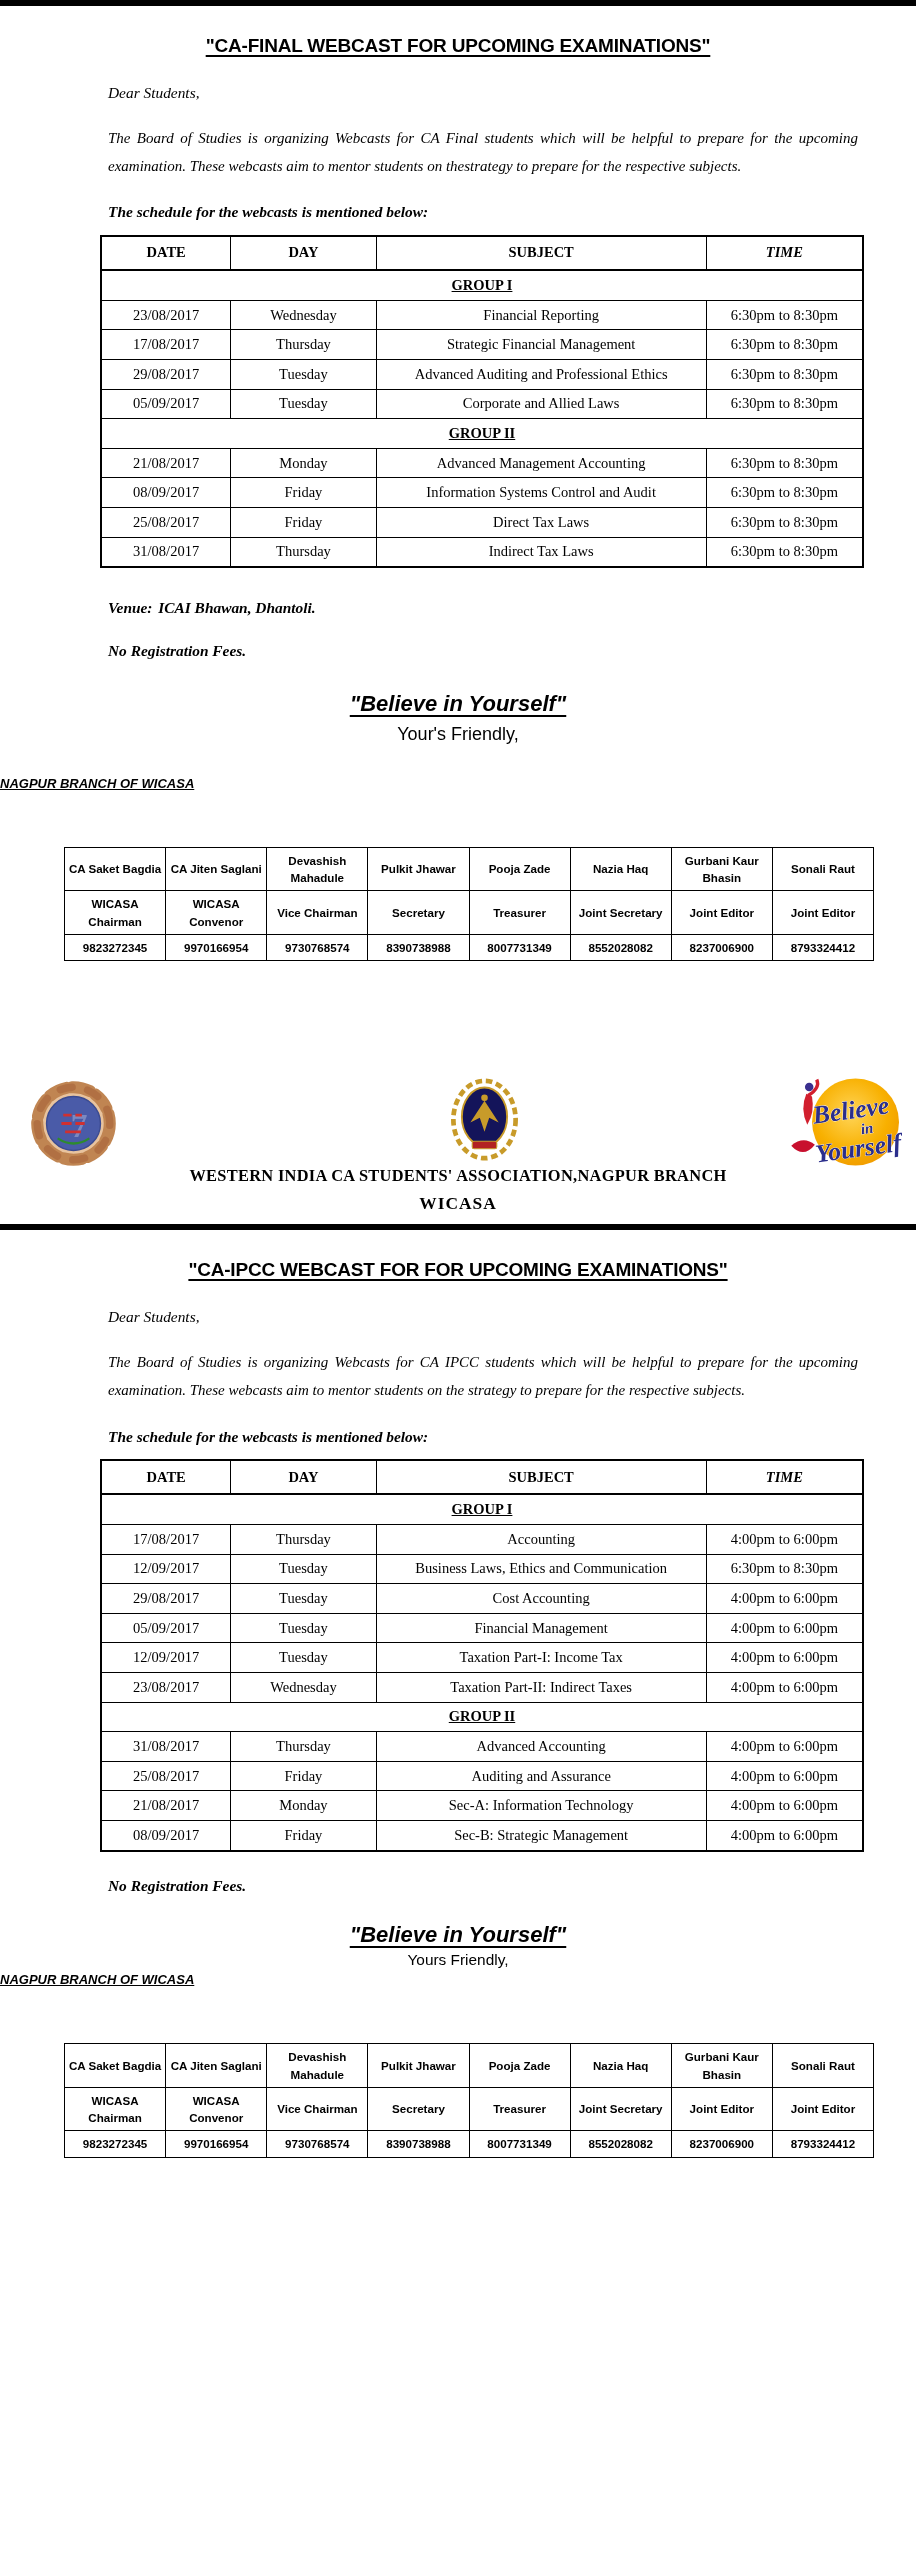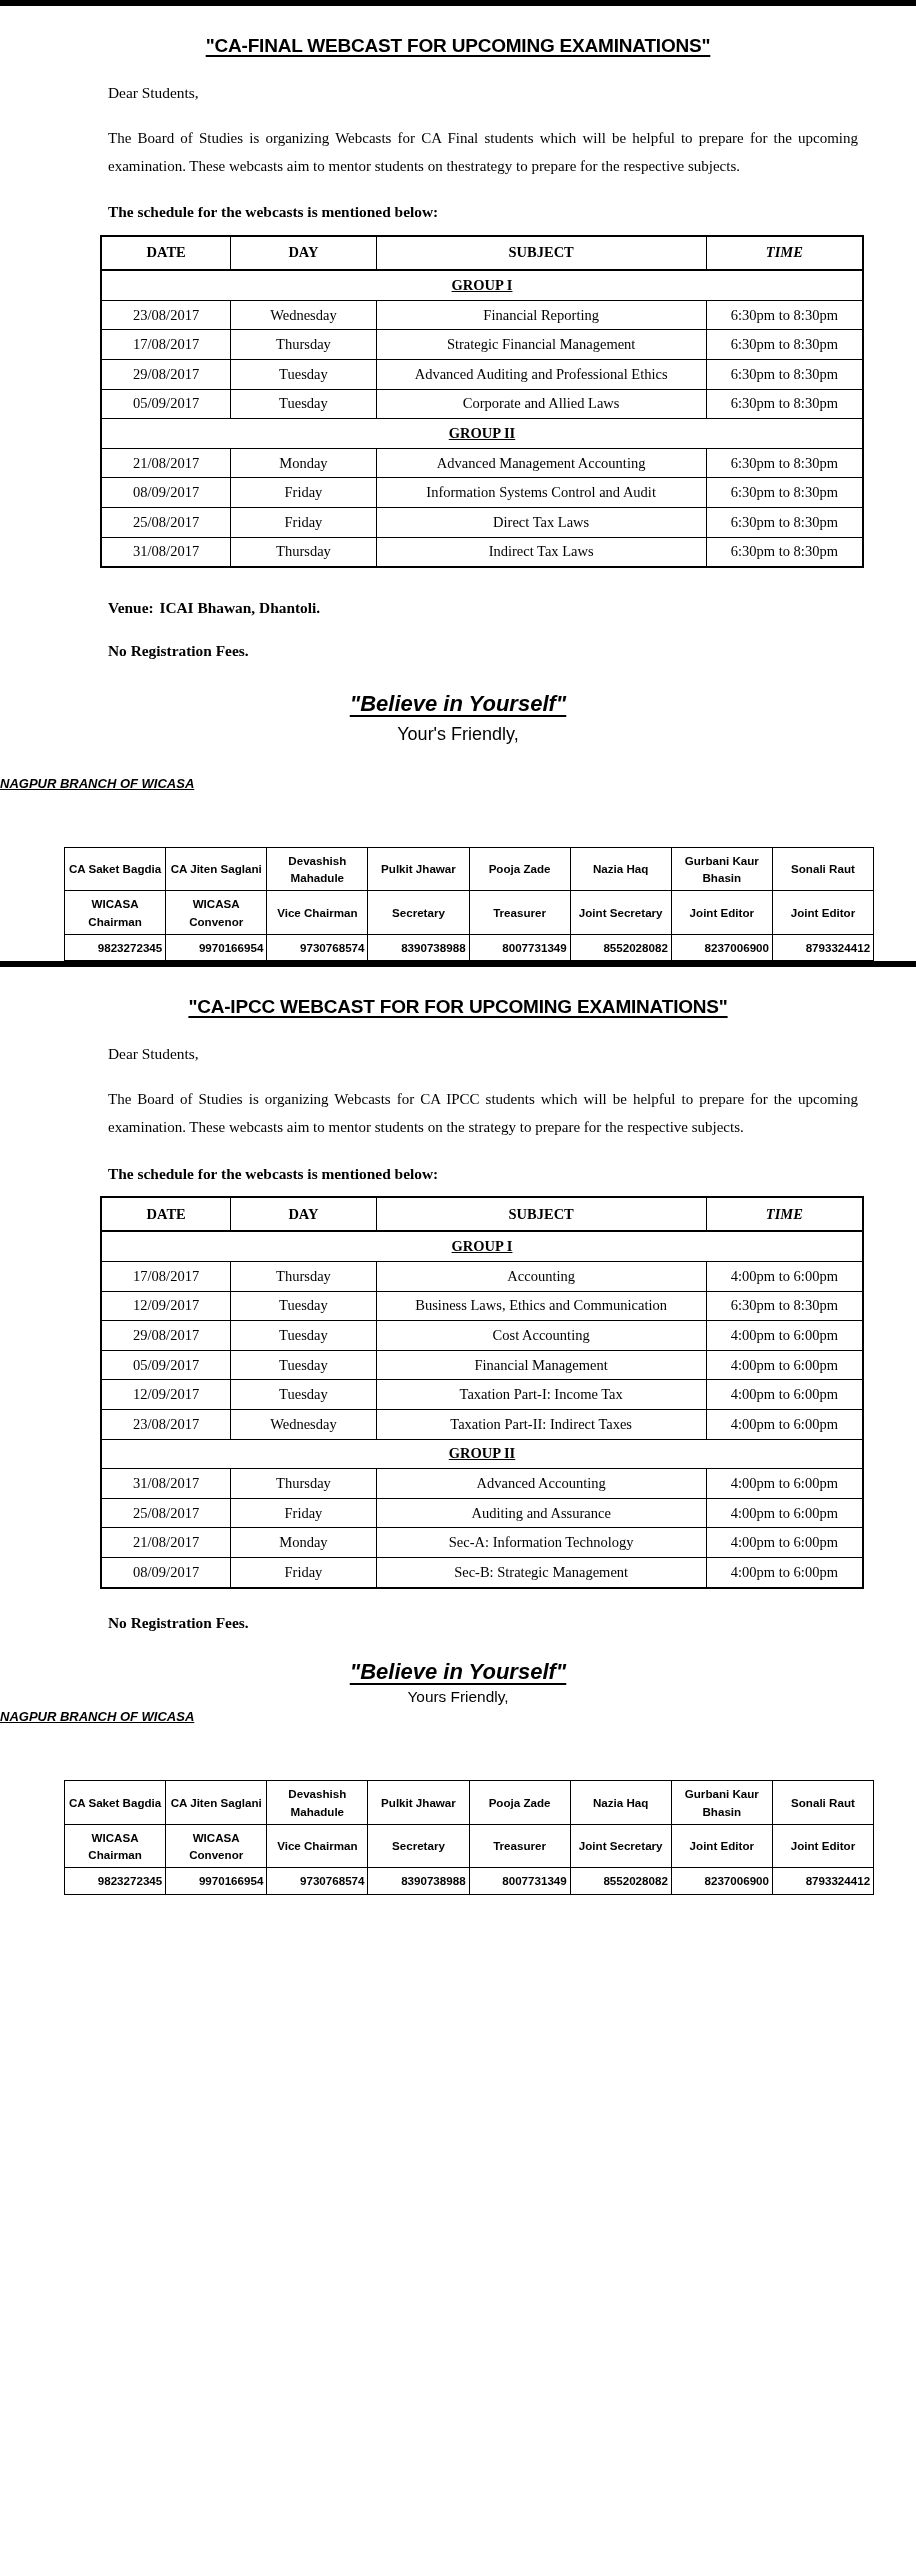--- a/index.html
+++ b/index.html
@@ -37,21 +37,21 @@
   .divider { height:5.8px; background:#000; width:916px; }
 
   
   .title {
     text-align:center; margin:29px 0 0 0;
     font-family:"Liberation Sans", sans-serif;
     font-weight:bold; font-size:19px; letter-spacing:-0.2px;
   }
   .title span { text-decoration:underline; text-decoration-thickness:1.9px; text-underline-offset:2.9px; }
 
-  .content { margin:0 58px 0 108px; }
+  .content { margin:0 58px 0 108px;font-style:italic; }
   .greet   { font-size:15.4px; margin:27px 0 0 0; }
   .bodytext{ font-size:15px; margin:23px 0 0 0; text-align:justify; line-height:1.85; }
   .intro   { font-size:15.4px; font-weight:bold; margin:23px 0 0 0; }
 
   table.sched {
     border-collapse:collapse; table-layout:fixed;
     width:764px; margin:13.5px 0 0 100px;
     border:2.4px solid #000;
   }
   table.sched th, table.sched td {
@@ -97,21 +97,21 @@
     font-family:"Liberation Sans", sans-serif;
     padding-left:45px;
   }
   .contacts2 { margin-top:50px; }
   table.contacts td {
     border:1.5px solid #000; text-align:center;
     font-weight:bold; font-size:11.6px; padding:3.9px 2.9px; line-height:1.5;
   }
   table.contacts td.cname  { height:42px; }
   table.contacts td.crole  { height:42px; font-weight:bold; }
-  table.contacts td.cphone { height:25px;text-align:right; }
+  table.contacts td.cphone { height:25px; }
 </style>
 </head>
 <body>
 
 <svg width="0" height="0" style="position:absolute" aria-hidden="true">
   <defs>
     <radialGradient id="believe-grad" cx="45%" cy="40%" r="65%">
       <stop offset="0%" stop-color="#FFD558"></stop>
       <stop offset="65%" stop-color="#F8B000"></stop>
       <stop offset="100%" stop-color="#F09A00"></stop>
@@ -282,20 +282,33 @@
           <td class="cphone">9730768574</td>
           <td class="cphone">8390738988</td>
           <td class="cphone">8007731349</td>
           <td class="cphone">8552028082</td>
           <td class="cphone">8237006900</td>
           <td class="cphone">8793324412</td>
         </tr>
     </tbody>
   </table>
 
+  <header class="hdr hdr2">
+    <svg class="logo logo-left" viewBox="0 0 96 96" width="93" height="93">
+        <use href="#sym-hands"></use>
+      </svg>
+    <svg class="logo logo-center" viewBox="0 0 80 98" width="77" height="95">
+        <use href="#sym-icai"></use>
+      </svg>
+    <svg class="logo logo-right" viewBox="0 0 142 108" width="137" height="104">
+        <use href="#sym-believe"></use>
+      </svg>
+    <div class="org">WESTERN INDIA CA STUDENTS' ASSOCIATION,NAGPUR BRANCH</div>
+    <div class="acr acr2">WICASA</div>
+  </header>
   <div class="divider"></div>
 
   <div class="title"><span>"CA-IPCC WEBCAST FOR FOR UPCOMING EXAMINATIONS"</span></div>
 
   <div class="content">
     <p class="greet">Dear Students,</p>
     <p class="bodytext">The Board of Studies is organizing Webcasts for CA IPCC  students which will be helpful to prepare for the upcoming examination. These webcasts aim to mentor students on the strategy to prepare for the respective subjects.</p>
     <p class="intro">The schedule for the webcasts is mentioned below:</p>
   </div>
 

